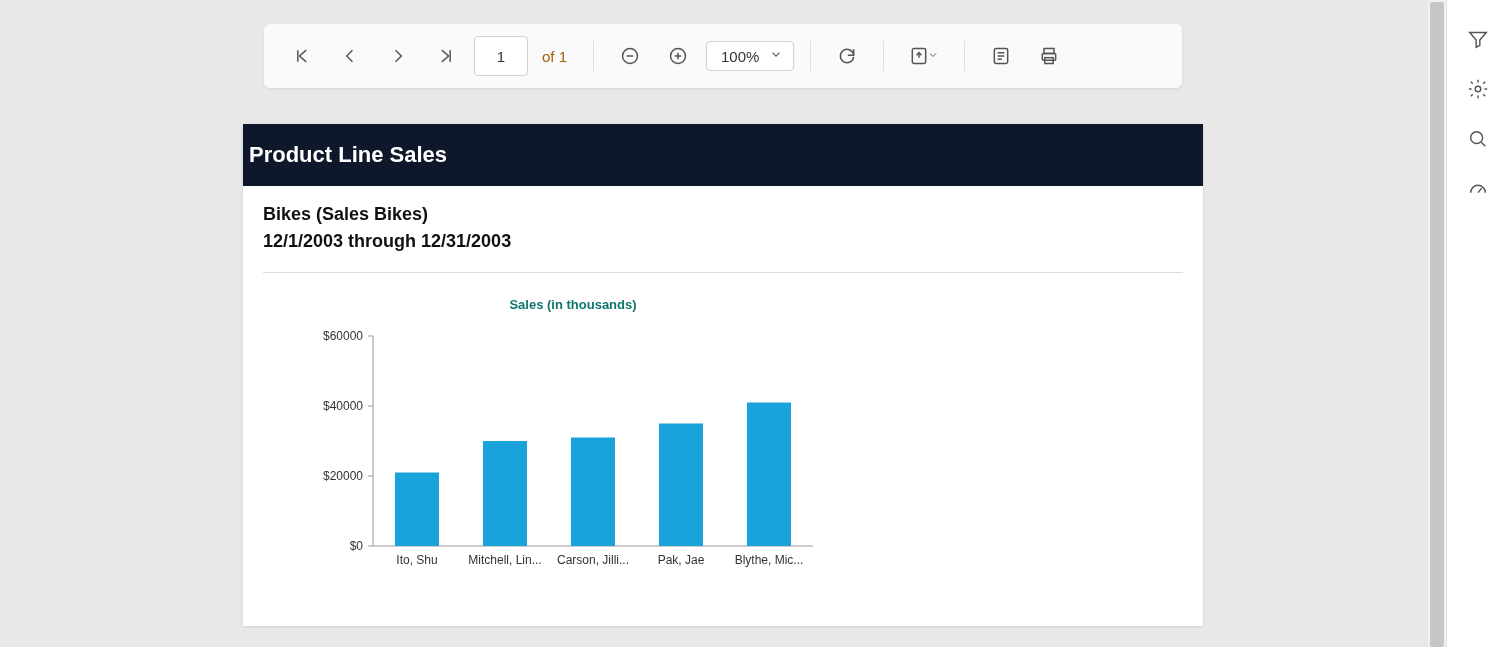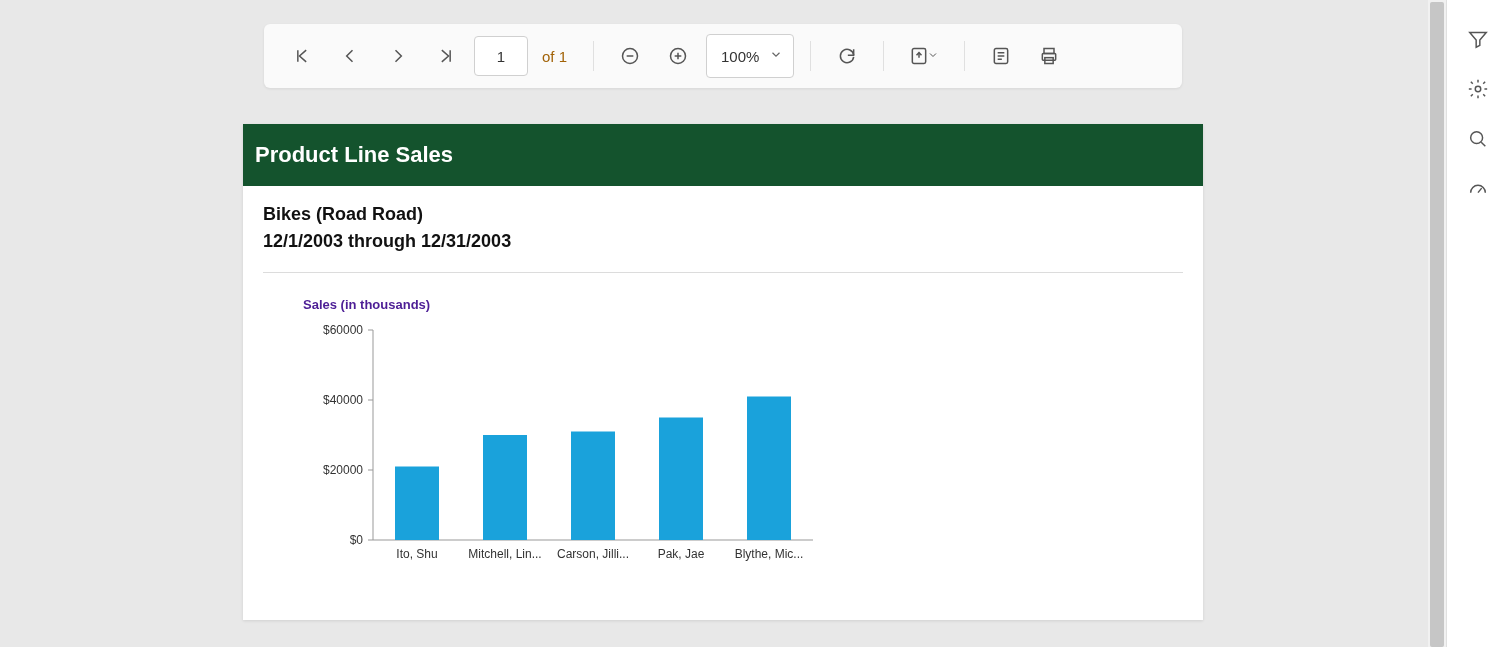--- a/index.html
+++ b/index.html
@@ -73,21 +73,21 @@
     border:1px solid #d0d0d0;
     border-radius:4px;
     background:#fff;
     text-align:center;
     font-size:15px;
     color:#333;
   }
   .of-text{ font-size:15px; color:#a16207; padding:0 10px 0 6px; }
   .sep{ width:1px; height:30px; background:#e0e0e0; margin:0 8px; }
   .zoom-select{
-    height:44px;
+    height:30px;
     border:1px solid #d0d0d0;
     border-radius:4px;
     background:#fff;
     padding:0 34px 0 14px;
     font-size:15px;
     color:#333;
     position:relative;
     display:flex; align-items:center;
   }
   .zoom-select .chev{ position:absolute; right:10px; top:50%; transform:translateY(-50%); }
@@ -99,42 +99,43 @@
   .export-btn .chev{ margin-left:-4px; }
   .export-btn .chev svg{ width:12px; height:12px; stroke:#555; fill:none; stroke-width:2; }
 
   .report{
     width:960px;
     margin:36px auto 0;
     background:#fff;
     box-shadow:0 1px 3px rgba(0,0,0,.1);
   }
   .report-header{
-    background:#14532d;
+    background:#0f172a;
     color:#fff;
     font-size:22px;
     font-weight:600;
-    padding:18px 12px;
+    padding:18px 6px;
   }
   .report-body{
     padding:18px 20px 40px;
   }
   .sub1{ font-size:18px; font-weight:700; color:#111; }
   .sub2{ font-size:18px; font-weight:700; color:#111; margin-top:6px; }
   .hr{ height:1px; background:#dcdcdc; margin:20px 0 24px; }
 
   .chart-wrap{
     width:540px;
     margin-left:40px;
   }
   .chart-title{
+    text-align:center;
     font-size:13px;
     font-weight:700;
-    color:#4c1d95;
-    margin-bottom:8px;
+    color:#0f766e;
+    margin-bottom:14px;
   }
   .chart-svg{ display:block; }
   .bar{ fill:#1aa2db; }
   .axis-line{ stroke:#999; stroke-width:1; }
 </style>
 </head>
 <body>
 
 <div class="main">
   <div class="toolbar">
@@ -212,21 +213,21 @@
           <rect x="6" y="3" width="12" height="6"></rect>
           <rect x="4" y="9" width="16" height="8" rx="1"></rect>
           <rect x="7" y="14" width="10" height="7"></rect>
         </svg>
     </button>
   </div>
 
   <div class="report">
     <div class="report-header">Product Line Sales</div>
     <div class="report-body">
-      <div class="sub1">Bikes (Road Road)</div>
+      <div class="sub1">Bikes (Sales Bikes)</div>
       <div class="sub2">12/1/2003 through 12/31/2003</div>
       <div class="hr"></div>
 
       <div class="chart-wrap">
         <div class="chart-title">Sales (in thousands)</div>
         <svg id="chart-svg" class="chart-svg" width="520" height="260">
             <line x1="70" y1="10" x2="70" y2="220" class="axis-line"></line>
             <line x1="70" y1="220" x2="510" y2="220" class="axis-line"></line>
             <line x1="65" y1="220" x2="70" y2="220" class="axis-line"></line>
             <text x="60" y="224" text-anchor="end" font-size="12" fill="#333" class="ytick">$0</text>

